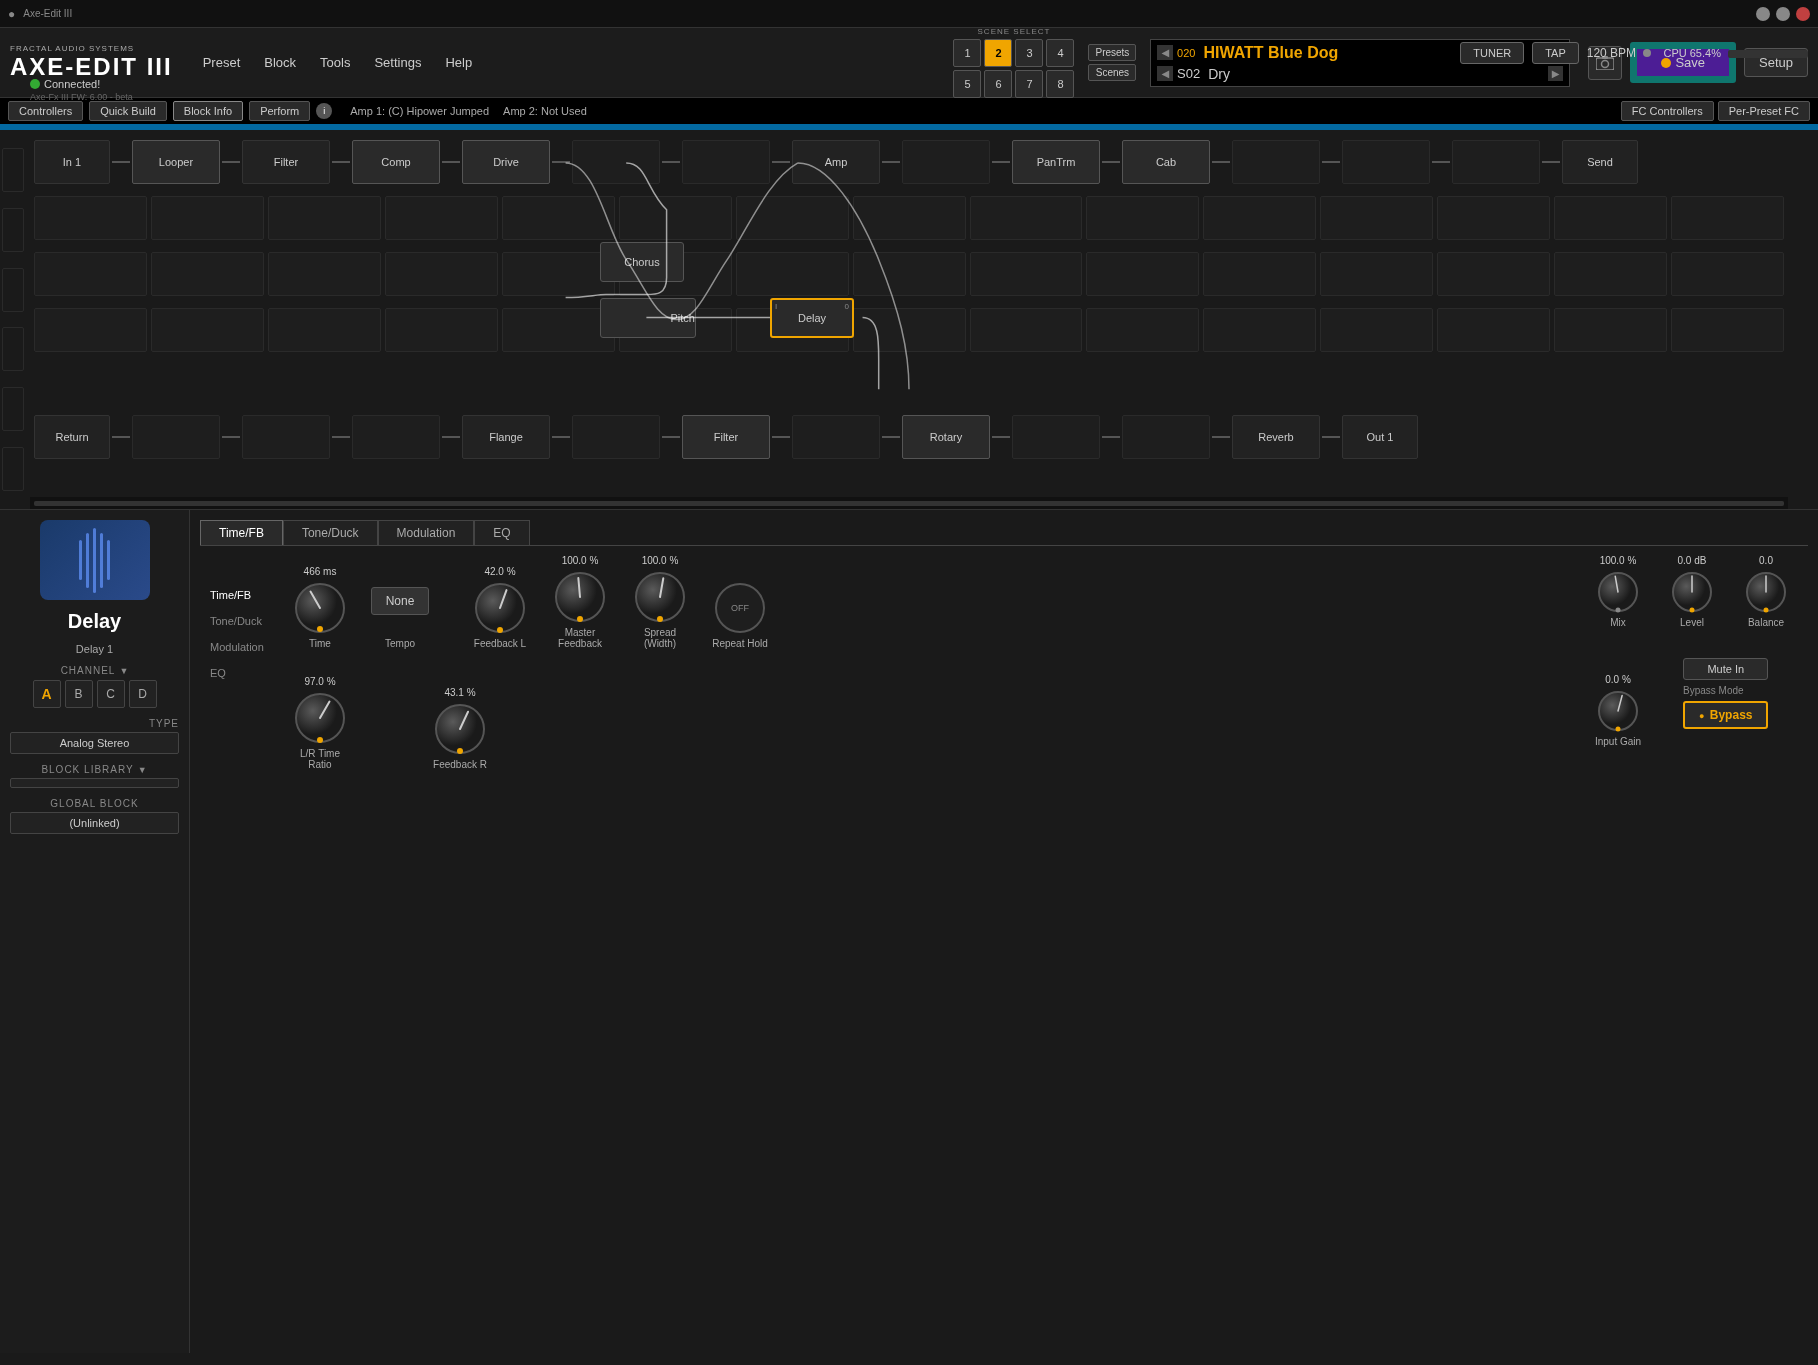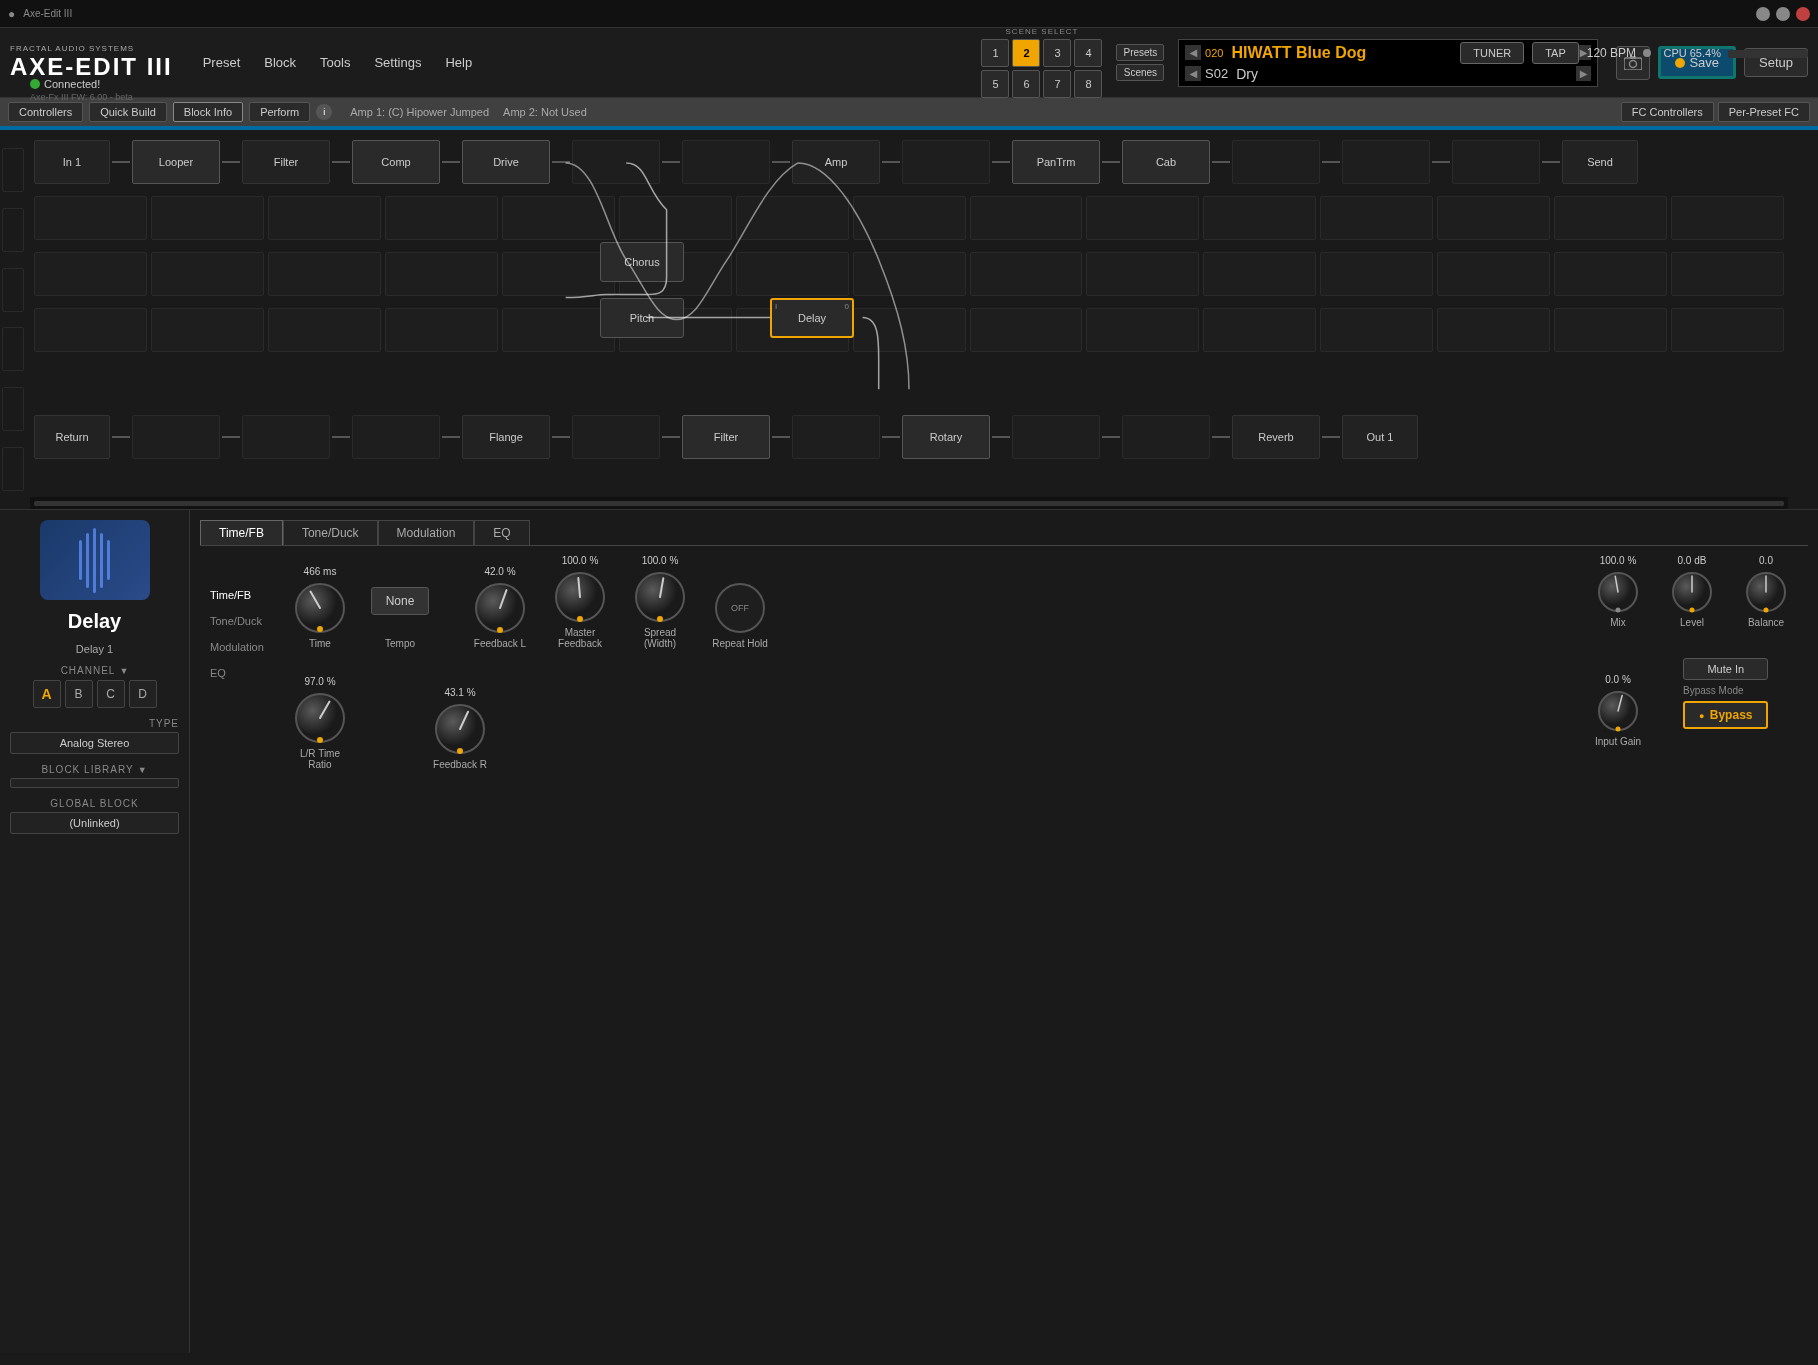--- a/index.html
+++ b/index.html
@@ -89,37 +89,37 @@
     .preset-scene-label { color: #ccc; font-size: 14px; margin-left: 8px; }
 
     .header-right { display: flex; align-items: center; gap: 8px; margin-left: 8px; }
     .camera-btn {
       background: #2a2a2a; border: 1px solid #555;
       width: 34px; height: 34px; border-radius: 3px;
       display: flex; align-items: center; justify-content: center;
       cursor: pointer; color: #ccc;
     }
     .save-btn {
-      background: #0c4a6e; border: 3px solid #0f766e;
-      padding: 6px 14px; color: #ccc; cursor: pointer;
+      background: #4c1d95; border: 7px solid #0f766e;
+      padding: 6px 24px; color: #ccc; cursor: pointer;
       border-radius: 3px; font-size: 13px;
       display: flex; align-items: center; gap: 4px;
     }
     .save-dot { width: 10px; height: 10px; background: #f0a500; border-radius: 50%; }
     .setup-btn {
       background: #2a2a2a; border: 1px solid #555;
       padding: 6px 14px; color: #ccc; cursor: pointer;
       border-radius: 3px; font-size: 13px;
     }
 
     
     .status-bar {
-      background: #404040; height: 32px;
+      background: #000000; height: 32px;
       display: flex; align-items: center; padding: 0 8px;
-      border-bottom: 4px solid #0369a1; gap: 6px;
+      border-bottom: 6px solid #0369a1; gap: 6px;
     }
     .status-btn {
       background: #2a2a2a; border: 1px solid #555;
       padding: 3px 10px; color: #ccc; cursor: pointer;
       border-radius: 2px; font-size: 11px;
     }
     .status-btn.active { border-color: #888; }
     .status-info { color: #aaa; font-size: 11px; margin-left: 8px; }
     .tuner-btn, .tap-btn {
       background: #2a2a2a; border: 1px solid #666;
@@ -603,21 +603,21 @@
     </div>
     <div class="connector-h"></div>
     <div class="grid-block out" style="width:76px;">
       <span>Out 1</span>
     </div>
   </div>
 
   <div style="position:absolute; top:112px; left:600px; width:84px; height:40px; background:#2a2a2a; border:1px solid #555; border-radius:3px; display:flex; align-items:center; justify-content:center; font-size:11px; color:#ccc; cursor:pointer;">
     <span>Chorus</span>
   </div>
-  <div style="position:absolute; top:168px; left:600px; width:84px; height:40px; background:#2a2a2a; border:1px solid #555; border-radius:3px; display:flex; align-items:center; justify-content:center; font-size:11px; color:#ccc; cursor:pointer;">
+  <div style="position:absolute; top:168px; left:600px; width:96px; height:40px; background:#2a2a2a; border:1px solid #555; border-radius:3px; display:flex; align-items:center; justify-content:flex-end; font-size:11px; color:#ccc; cursor:pointer;">
     <span>Pitch</span>
   </div>
   <div style="position:absolute; top:168px; left:770px; width:84px; height:40px; background:#2a2a2a; border:2px solid #f0a500; border-radius:3px; display:flex; align-items:center; justify-content:center; font-size:11px; color:#ccc; cursor:pointer; z-index:2;">
     <span style="position:absolute; left:3px; top:2px; font-size:8px; color:#888;">I</span>
     <span>Delay</span>
     <span style="position:absolute; right:3px; top:2px; font-size:8px; color:#888;">0</span>
   </div>
 
   <svg class="signal-path-svg" viewBox="0 0 1800 380" preserveAspectRatio="none">
 

